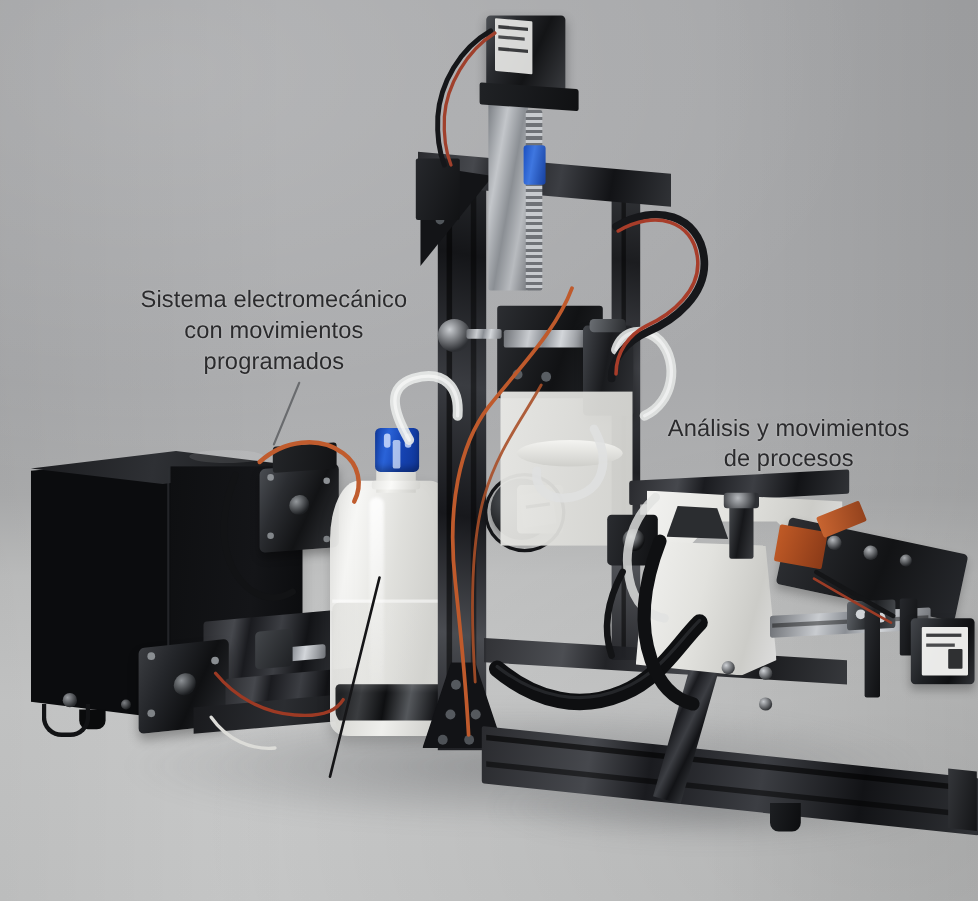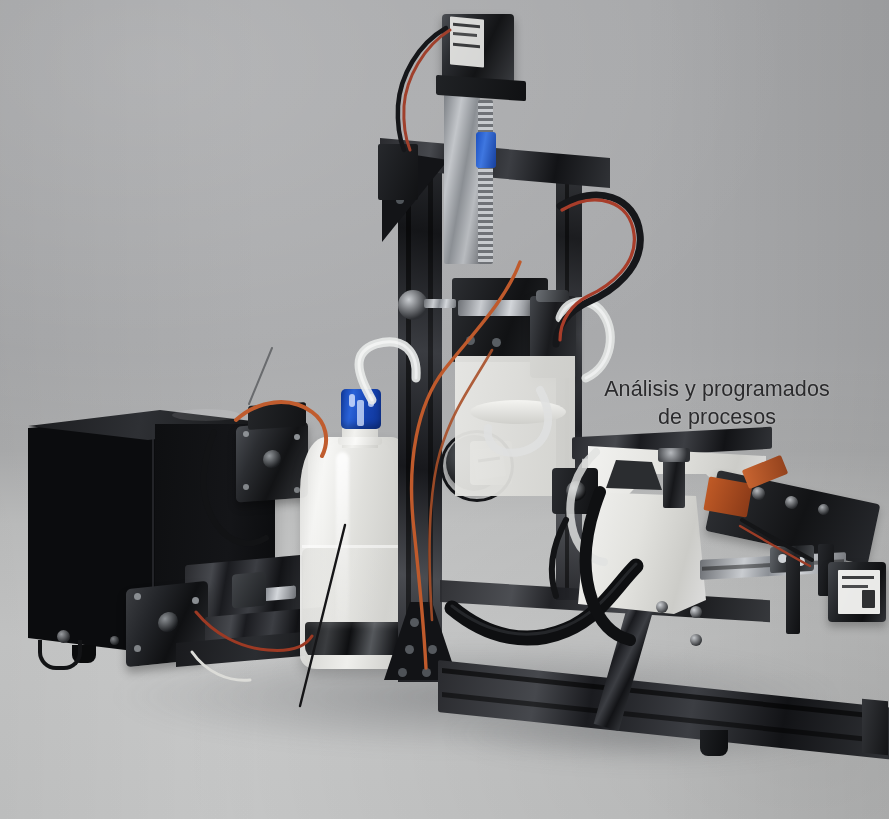--- a/index.html
+++ b/index.html
@@ -271,18 +271,21 @@
     <path d="M742,520 C766,534 790,548 812,560" fill="none" stroke="#141517" stroke-width="4" stroke-linecap="round"></path>
     <path d="M740,526 C764,540 788,554 810,566" fill="none" stroke="#9c3c26" stroke-width="2.4" stroke-linecap="round"></path>
     <path d="M566,520 C552,546 548,572 556,596" fill="none" stroke="#131416" stroke-width="6" stroke-linecap="round"></path>
   </svg>
 
   <svg class="overlay" viewBox="0 0 889 819">
     <line x1="345" y1="525" x2="300" y2="706" stroke="#151517" stroke-width="2.4" stroke-linecap="round"></line>
     <line x1="272" y1="348" x2="249" y2="404" stroke="#5e6063" stroke-width="2" stroke-linecap="round" opacity=".85"></line>
   </svg>
 
-
-  <div class="label" style="left:592px;top:375px;width:250px;">Análisis y programados
+  <div class="label" style="left:118px;top:258px;width:262px;">Sistema electromecánico
+con movimientos
+programados</div>
+
+  <div class="label" style="left:592px;top:375px;width:250px;">Análisis y movimientos
 de procesos</div>
 
 
 </div>
 
 </body></html>

